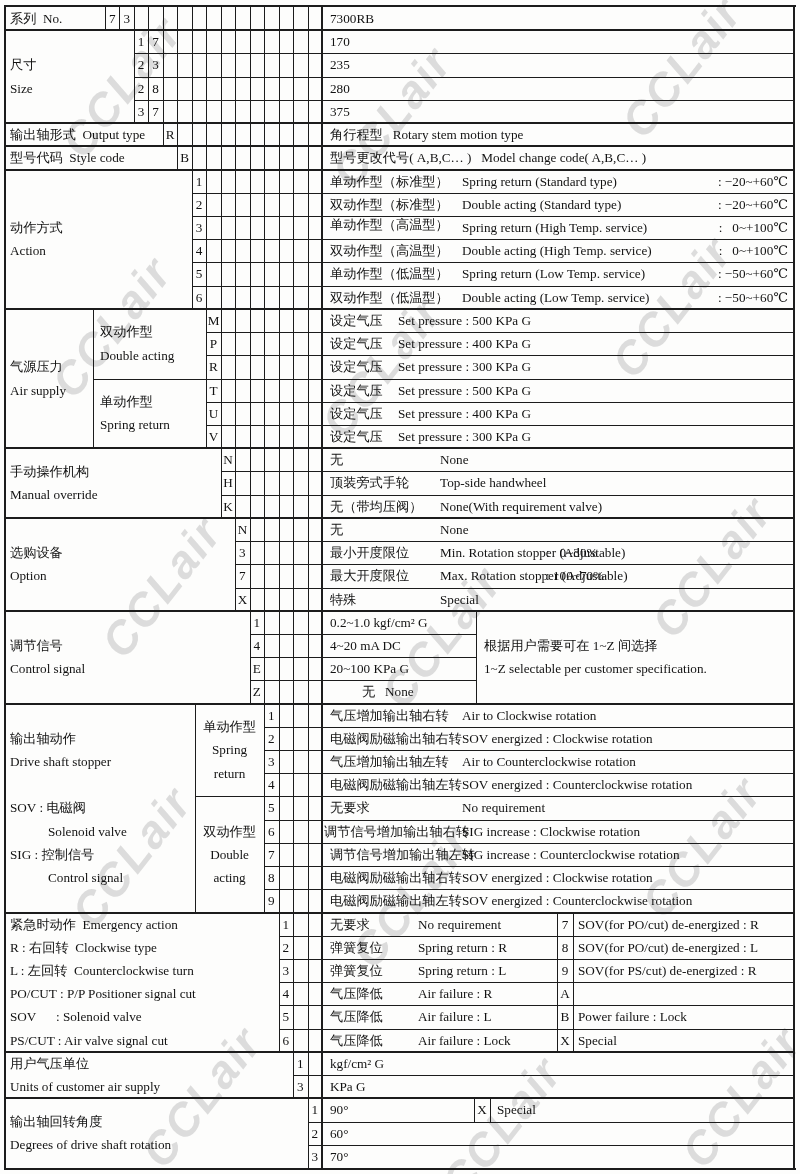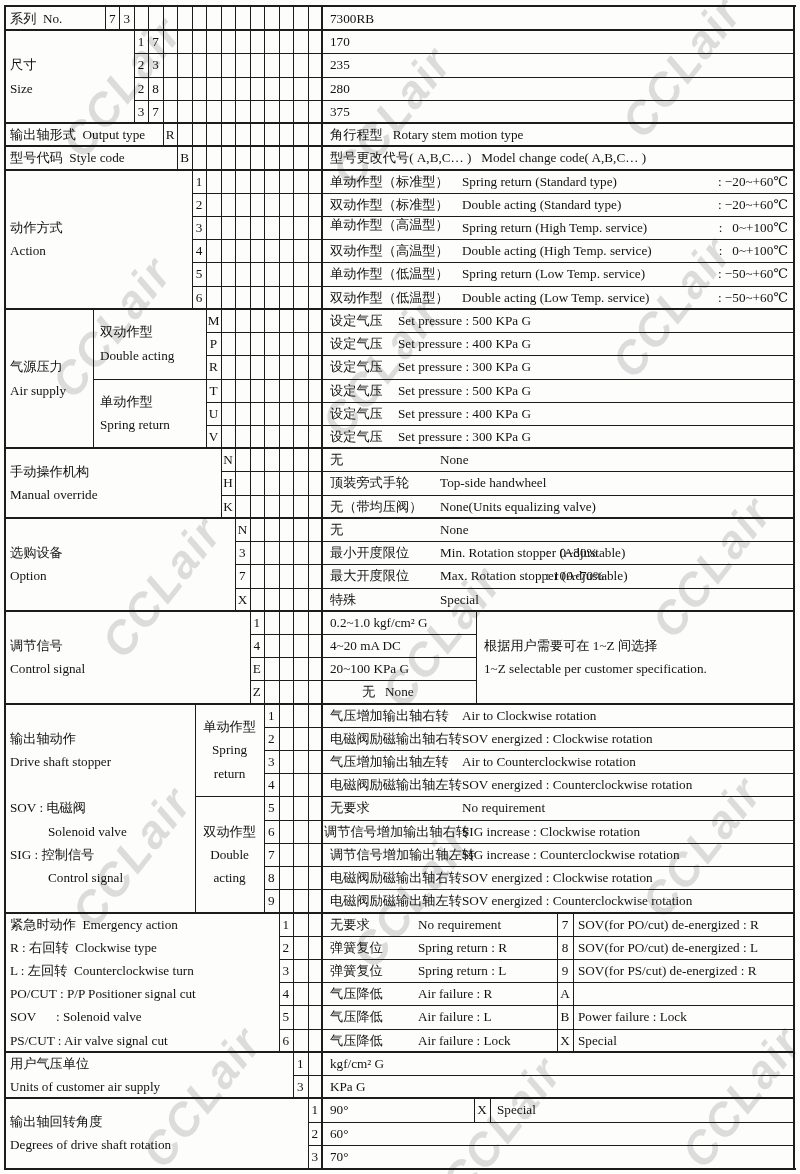--- a/index.html
+++ b/index.html
@@ -207,21 +207,21 @@
       <div class="ln" style="left: 220.733px; top: 471.4px; width: 574.267px; height: 1px;"></div>
       <div class="ln" style="left: 220.733px; top: 494.62px; width: 574.267px; height: 1px;"></div>
       <div class="tx c" style="left: 220.733px; top: 448.18px; line-height: 23.22px; width: 14.4667px;">N</div>
       <div class="tx" style="left: 330px; top: 448.18px; line-height: 23.22px;">无</div>
       <div class="tx" style="left: 440px; top: 448.18px; line-height: 23.22px;">None</div>
       <div class="tx c" style="left: 220.733px; top: 471.4px; line-height: 23.22px; width: 14.4667px;">H</div>
       <div class="tx" style="left: 330px; top: 471.4px; line-height: 23.22px;">顶装旁式手轮</div>
       <div class="tx" style="left: 440px; top: 471.4px; line-height: 23.22px;">Top-side handwheel</div>
       <div class="tx c" style="left: 220.733px; top: 494.62px; line-height: 23.22px; width: 14.4667px;">K</div>
       <div class="tx" style="left: 330px; top: 494.62px; line-height: 23.22px;">无（带均压阀）</div>
-      <div class="tx" style="left: 440px; top: 494.62px; line-height: 23.22px;">None(Units equalizing valve)</div>
+      <div class="tx" style="left: 440px; top: 494.62px; line-height: 23.22px;">None(With requirement valve)</div>
       <div class="tx" style="left: 10px; top: 459.79px; line-height: 23.22px;">手动操作机构</div>
       <div class="tx" style="left: 10px; top: 483.01px; line-height: 23.22px;">Manual override</div>
       <div class="ln" style="left: 5px; top: 516.84px; width: 790px; height: 2px;"></div>
       <div class="ln" style="left: 235.2px; top: 517.84px; width: 1px; height: 92.88px;"></div>
       <div class="ln" style="left: 249.667px; top: 517.84px; width: 1px; height: 92.88px;"></div>
       <div class="ln" style="left: 264.133px; top: 517.84px; width: 1px; height: 92.88px;"></div>
       <div class="ln" style="left: 278.6px; top: 517.84px; width: 1px; height: 92.88px;"></div>
       <div class="ln" style="left: 293.067px; top: 517.84px; width: 1px; height: 92.88px;"></div>
       <div class="ln" style="left: 307.533px; top: 517.84px; width: 1px; height: 92.88px;"></div>
       <div class="ln" style="left: 235.2px; top: 541.06px; width: 559.8px; height: 1px;"></div>

